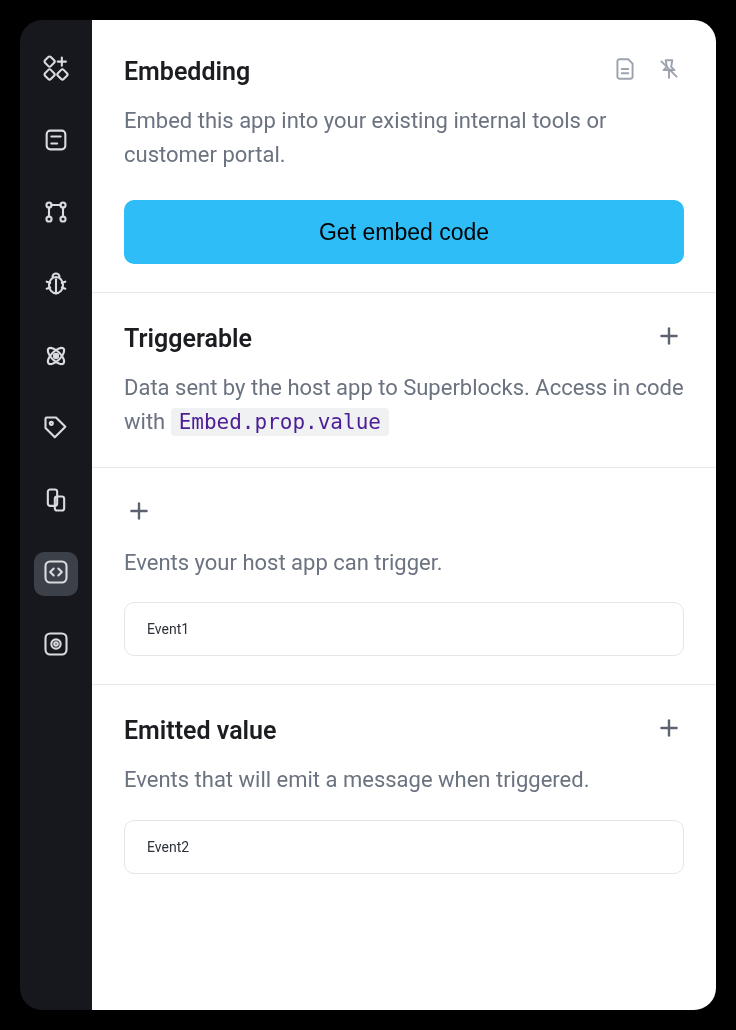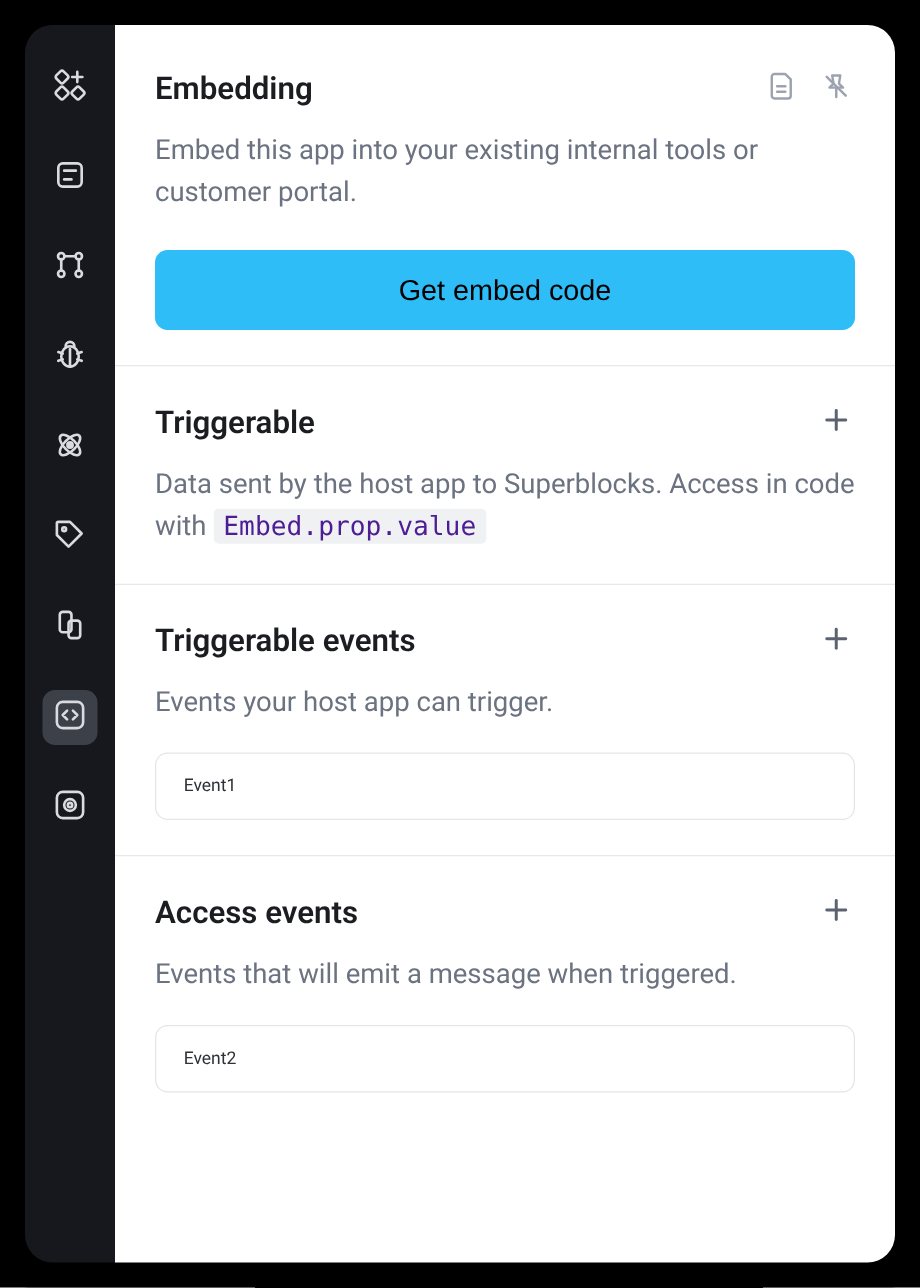--- a/index.html
+++ b/index.html
@@ -8,21 +8,21 @@
     background: #000;
     width: 736px;
     height: 1030px;
     overflow: hidden;
   }
   .app {
     display: flex;
     width: 100%;
     height: 100%;
     background: #000;
-    border-radius: 23px;
+    border-radius: 8px;
     padding: 20px;
   }
   .sidebar {
     width: 72px;
     background: #16181d;
     display: flex;
     flex-direction: column;
     align-items: center;
     padding-top: 28px;
     gap: 28px;
@@ -285,37 +285,36 @@
           </span>
         </div>
       </div>
       <div class="section-desc">
         <span>Data sent by the host app to Superblocks. Access in code with </span><span class="code-inline">Embed.prop.value</span>
       </div>
     </div>
 
     <div class="section">
       <div class="section-header">
-        <div class="section-title">Triggerable events</div>
         <div class="add-btn">
           <span>
             <svg viewBox="0 0 24 24">
                 <line x1="12" y1="5" x2="12" y2="19"></line>
                 <line x1="5" y1="12" x2="19" y2="12"></line>
               </svg>
           </span>
         </div>
       </div>
       <div class="section-desc">Events your host app can trigger.</div>
       <div class="event-row">Event1</div>
     </div>
 
     <div class="section">
       <div class="section-header">
-        <div class="section-title">Access events</div>
+        <div class="section-title">Emitted value</div>
         <div class="add-btn">
           <span>
             <svg viewBox="0 0 24 24">
                 <line x1="12" y1="5" x2="12" y2="19"></line>
                 <line x1="5" y1="12" x2="19" y2="12"></line>
               </svg>
           </span>
         </div>
       </div>
       <div class="section-desc">Events that will emit a message when triggered.</div>

